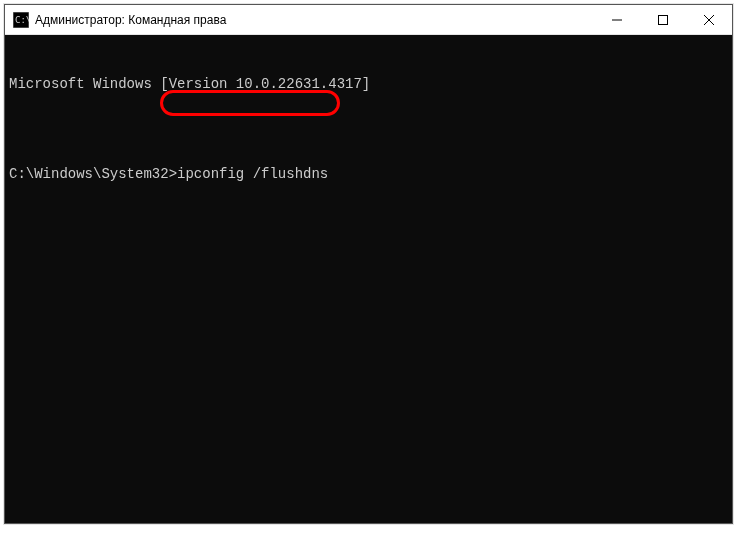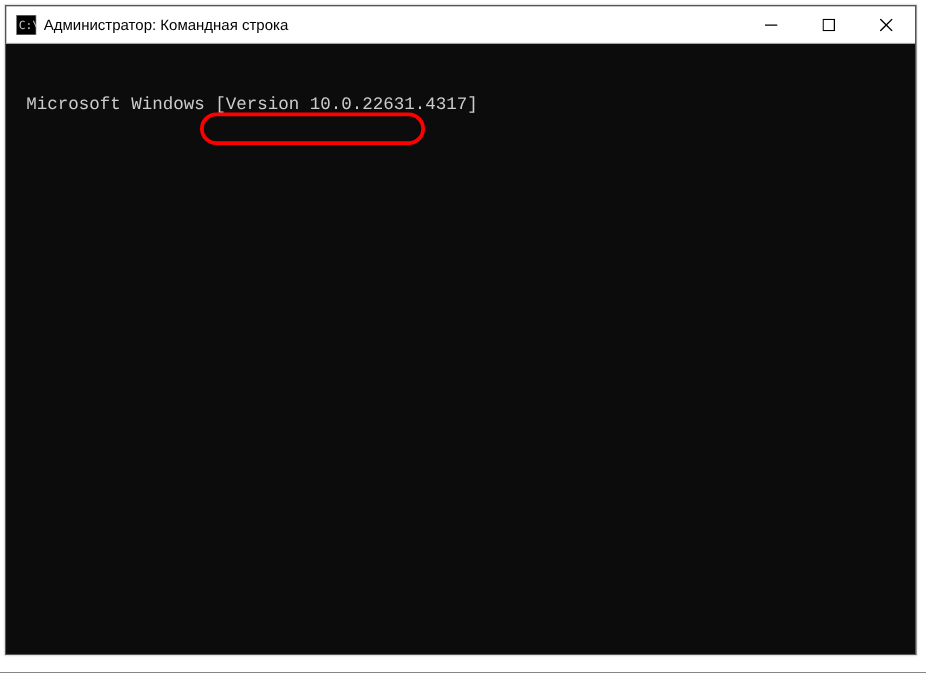--- a/index.html
+++ b/index.html
@@ -68,21 +68,21 @@
     .titlebar-btn svg {
       width: 10px;
       height: 10px;
       stroke: #000;
       stroke-width: 1;
       fill: none;
     }
     .terminal {
       flex: 1;
       background: #0c0c0c;
-      padding: 4px 16px;
+      padding: 4px 4px;
       font-family: Consolas, "Courier New", monospace;
       font-size: 14px;
       line-height: 18px;
       color: #cccccc;
       overflow: hidden;
       position: relative;
       white-space: pre;
     }
     .terminal-line {
       display: block;
@@ -109,21 +109,21 @@
 <body>
 
 <div class="window">
   <div class="titlebar">
     <span class="titlebar-icon">
       <svg viewBox="0 0 16 16">
         <rect x="0" y="0" width="16" height="16" fill="#000" stroke="#888" stroke-width="1"></rect>
         <text x="2" y="11" font-size="9" fill="#ccc" font-family="monospace">C:\</text>
       </svg>
     </span>
-    <span class="titlebar-title">Администратор: Командная строка</span>
+    <span class="titlebar-title">Администратор: Командная права</span>
     <div class="titlebar-controls">
       <button class="titlebar-btn">
         <svg viewBox="0 0 10 10">
           <line x1="0" y1="5" x2="10" y2="5"></line>
         </svg>
       </button>
       <button class="titlebar-btn">
         <svg viewBox="0 0 10 10">
           <rect x="0.5" y="0.5" width="9" height="9"></rect>
         </svg>
@@ -132,15 +132,16 @@
         <svg viewBox="0 0 10 10">
           <line x1="0" y1="0" x2="10" y2="10"></line>
           <line x1="10" y1="0" x2="0" y2="10"></line>
         </svg>
       </button>
     </div>
   </div>
   <div class="terminal">
     <span class="terminal-line">Microsoft Windows [Version 10.0.22631.4317]</span>
     <span class="terminal-line"></span>
+    <span class="terminal-line"><span>C:\Windows\System32&gt;</span><span>ipconfig /flushdns</span><span class="cursor"></span></span>
     <div class="highlight-box"></div>
   </div>
 </div>
 
 </body></html>

